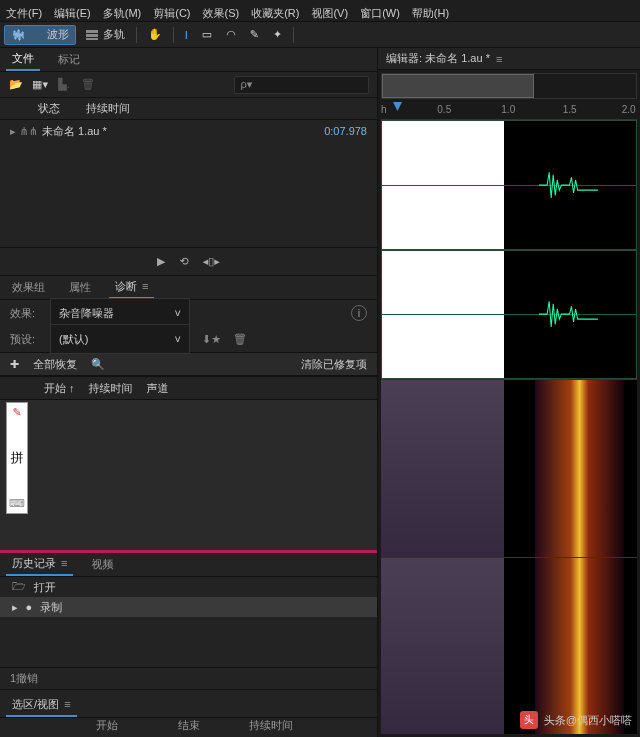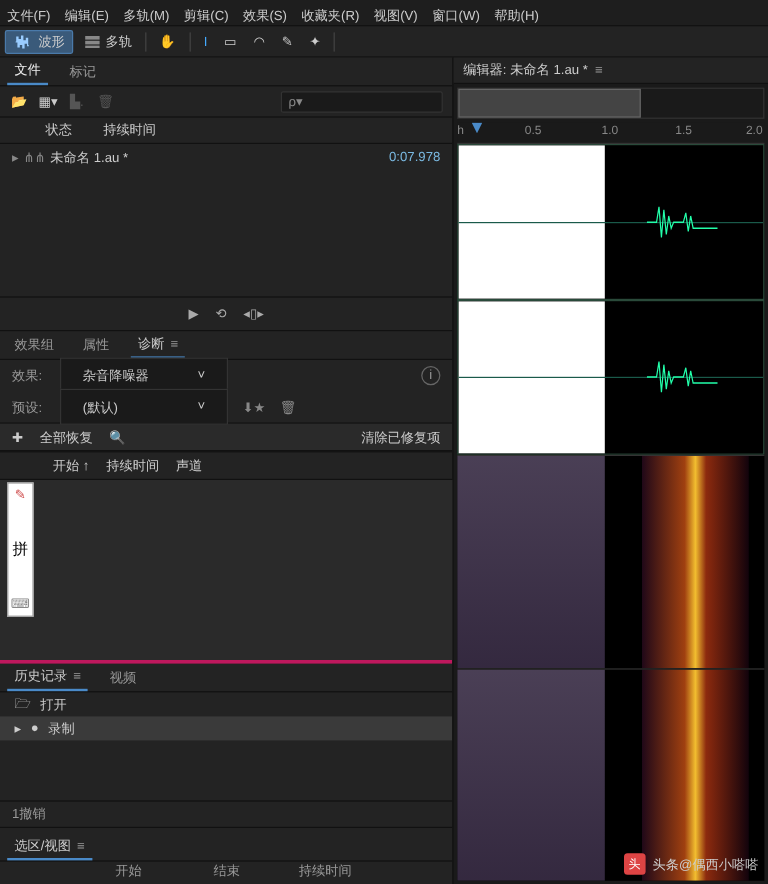--- a/index.html
+++ b/index.html
@@ -24,21 +24,21 @@
 .file-hdr .c2{width:50px;text-align:right}
 .file-hdr .c3{width:60px;text-align:right;margin-left:10px}
 .file-list{flex:1;min-height:120px;background:#232323}
 .file-row{height:22px;display:flex;align-items:center;padding:0 10px}
 .file-row .c1{flex:1;color:#7ab8e0;display:flex;align-items:center;gap:4px}
 .file-row .c3{width:60px;text-align:right;color:#7ab8e0}
 .transport{height:28px;display:flex;align-items:center;justify-content:center;gap:14px;border-top:1px solid #111}
 .fx-panel{border-top:1px solid #111}
 .fx-row{height:26px;display:flex;align-items:center;padding:0 10px;gap:6px}
 .fx-row label{width:34px;color:#999}
-.fx-sel{flex:1;max-width:140px;height:30px;background:#1a1a1a;border:1px solid #333;display:flex;align-items:center;justify-content:space-between;padding:0 18px}
+.fx-sel{flex:1;max-width:140px;height:30px;background:#1a1a1a;border:1px solid #333;display:flex;align-items:center;justify-content:space-between;padding:0 8px}
 .info-i{width:16px;height:16px;border:1px solid #666;border-radius:50%;text-align:center;line-height:14px;color:#999;margin-left:auto}
 .btn-row{height:28px;display:flex;align-items:center;padding:0 10px;gap:6px}
 .btn{padding:3px 18px;background:#2f2f2f;border:1px solid #444;cursor:pointer}
 .diag-hdr{height:24px;display:flex;align-items:center;padding:0 10px;gap:14px;color:#666;background:#2a2a2a;border-top:1px solid #111;border-bottom:1px solid #111}
 .diag-body{background:#2a2a2a;height:150px;position:relative}
 .ime-box{position:absolute;left:6px;top:2px;width:22px;height:112px;background:#fff;border:1px solid #999;display:flex;flex-direction:column;align-items:center;justify-content:space-between;padding:3px 0}
 .status-line{height:22px;display:flex;align-items:center;padding:0 10px;color:#999;border-top:1px solid #111}
 .hist-panel{border-top:3px solid #be185d}
 .hist-row{height:20px;display:flex;align-items:center;padding:0 12px;gap:8px}
 .hist-row.active{background:#3a3a3a}
@@ -80,21 +80,21 @@
   <span>帮助(H)</span>
 </div>
 
 <div class="toolbar">
   <div class="tool-btn active">
     <span class="icon">
         <svg width="14" height="12">
           <path d="M1 6h1V2h1v8h1V4h1v4h1V1h1v10h1V5h1v2h1V3h1v6h1" stroke="#9cf" fill="none"></path>
         </svg>
       </span>
-    <span style="margin-left:5px">波形</span>
+    <span style="margin-left:20px">波形</span>
   </div>
   <div class="tool-btn">
     <span class="icon">
         <svg width="14" height="12">
           <rect x="1" y="1" width="12" height="3" fill="#888"></rect>
           <rect x="1" y="5" width="12" height="3" fill="#888"></rect>
           <rect x="1" y="9" width="12" height="2" fill="#888"></rect>
         </svg>
       </span>
     <span style="margin-left:3px">多轨</span>

